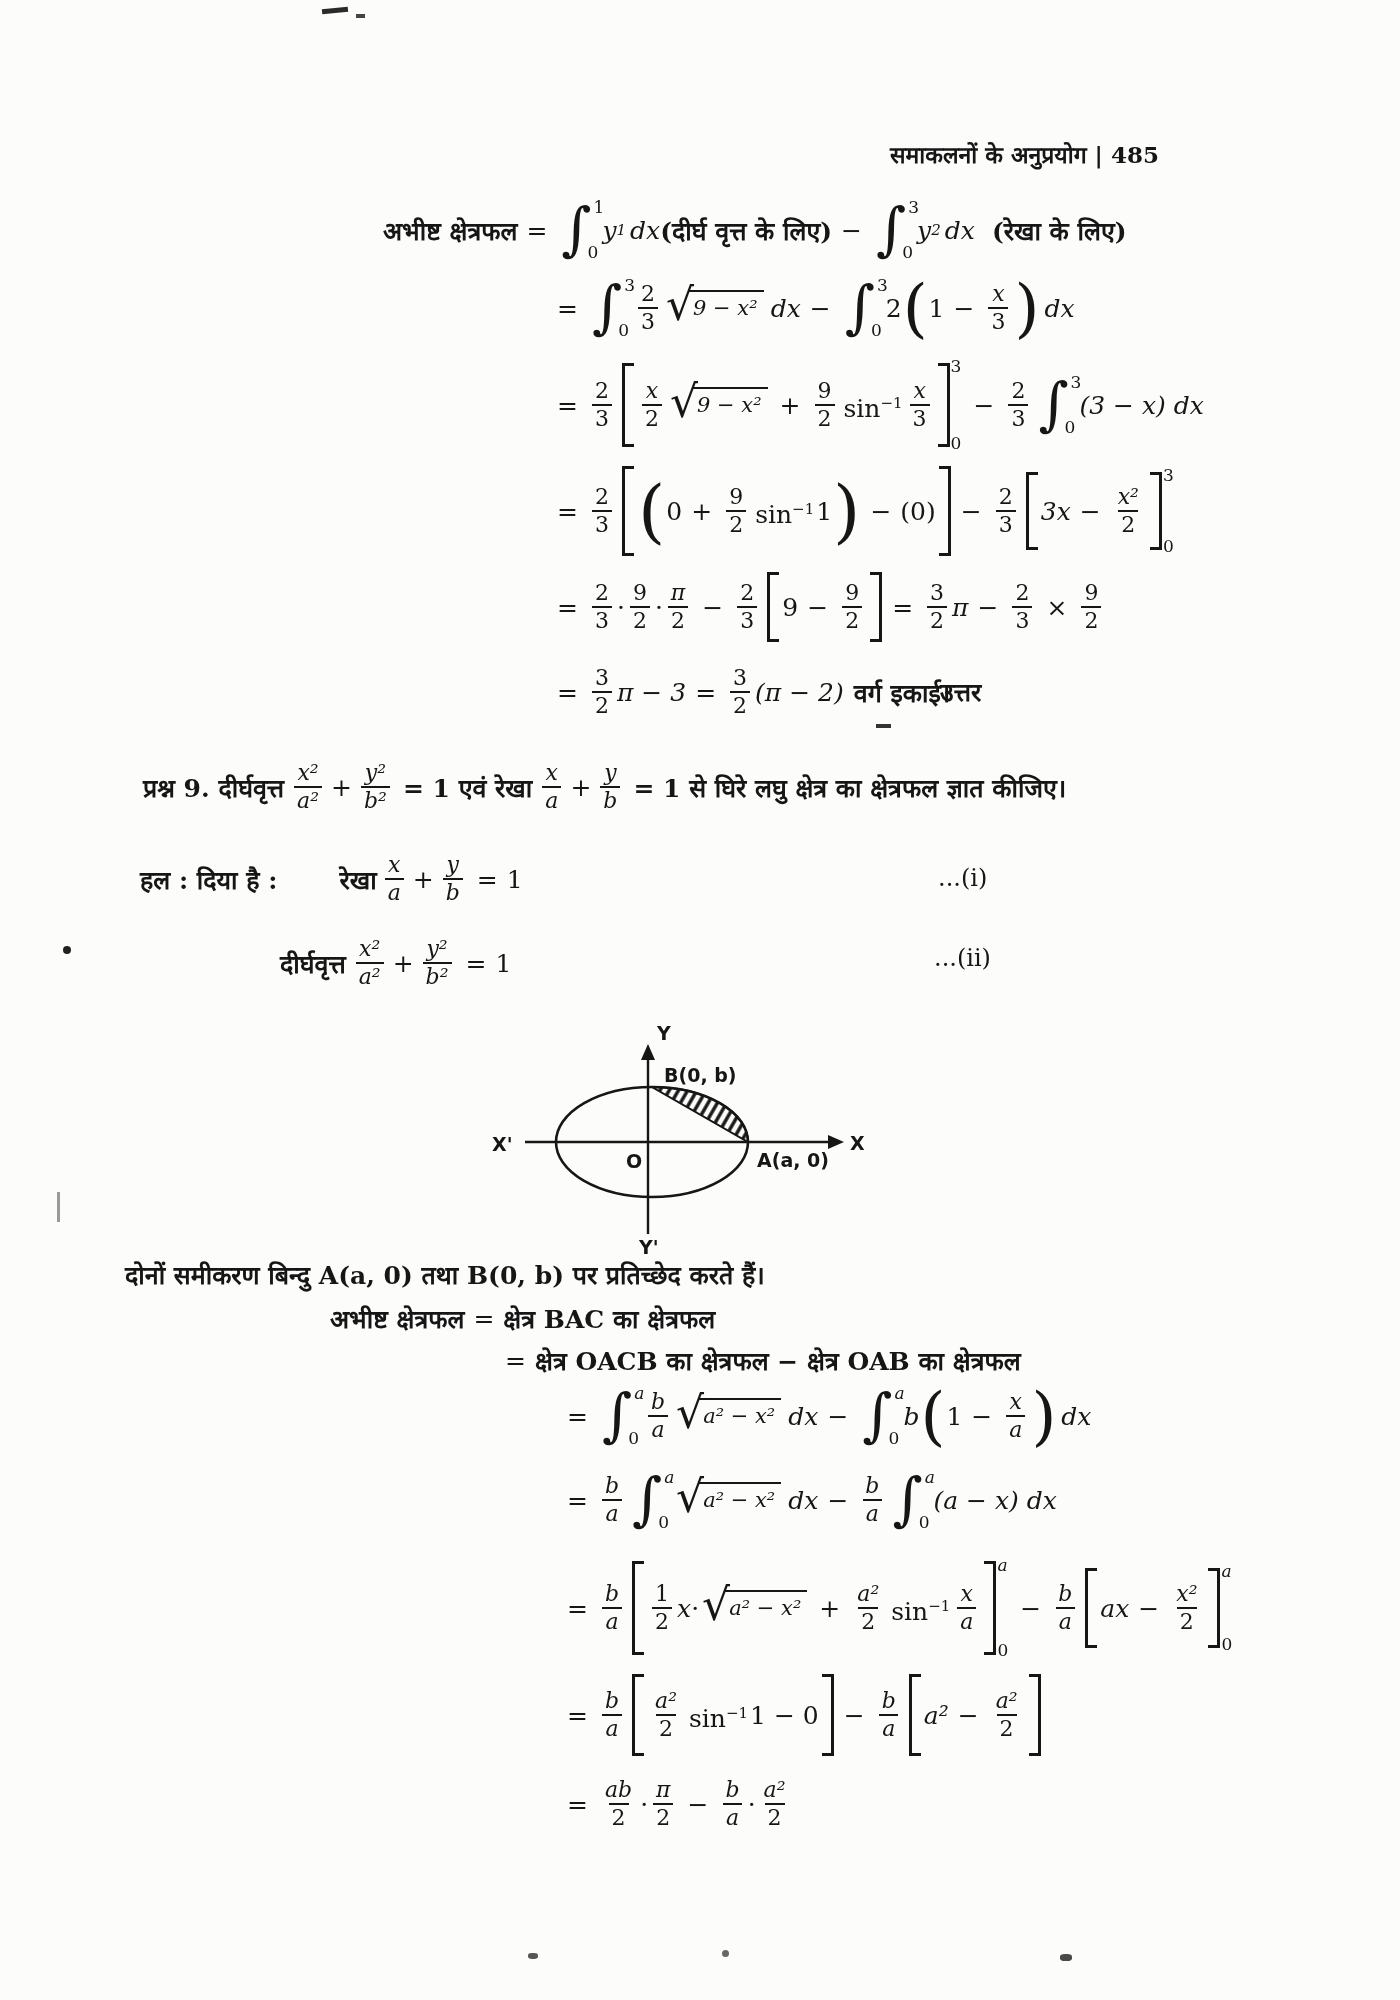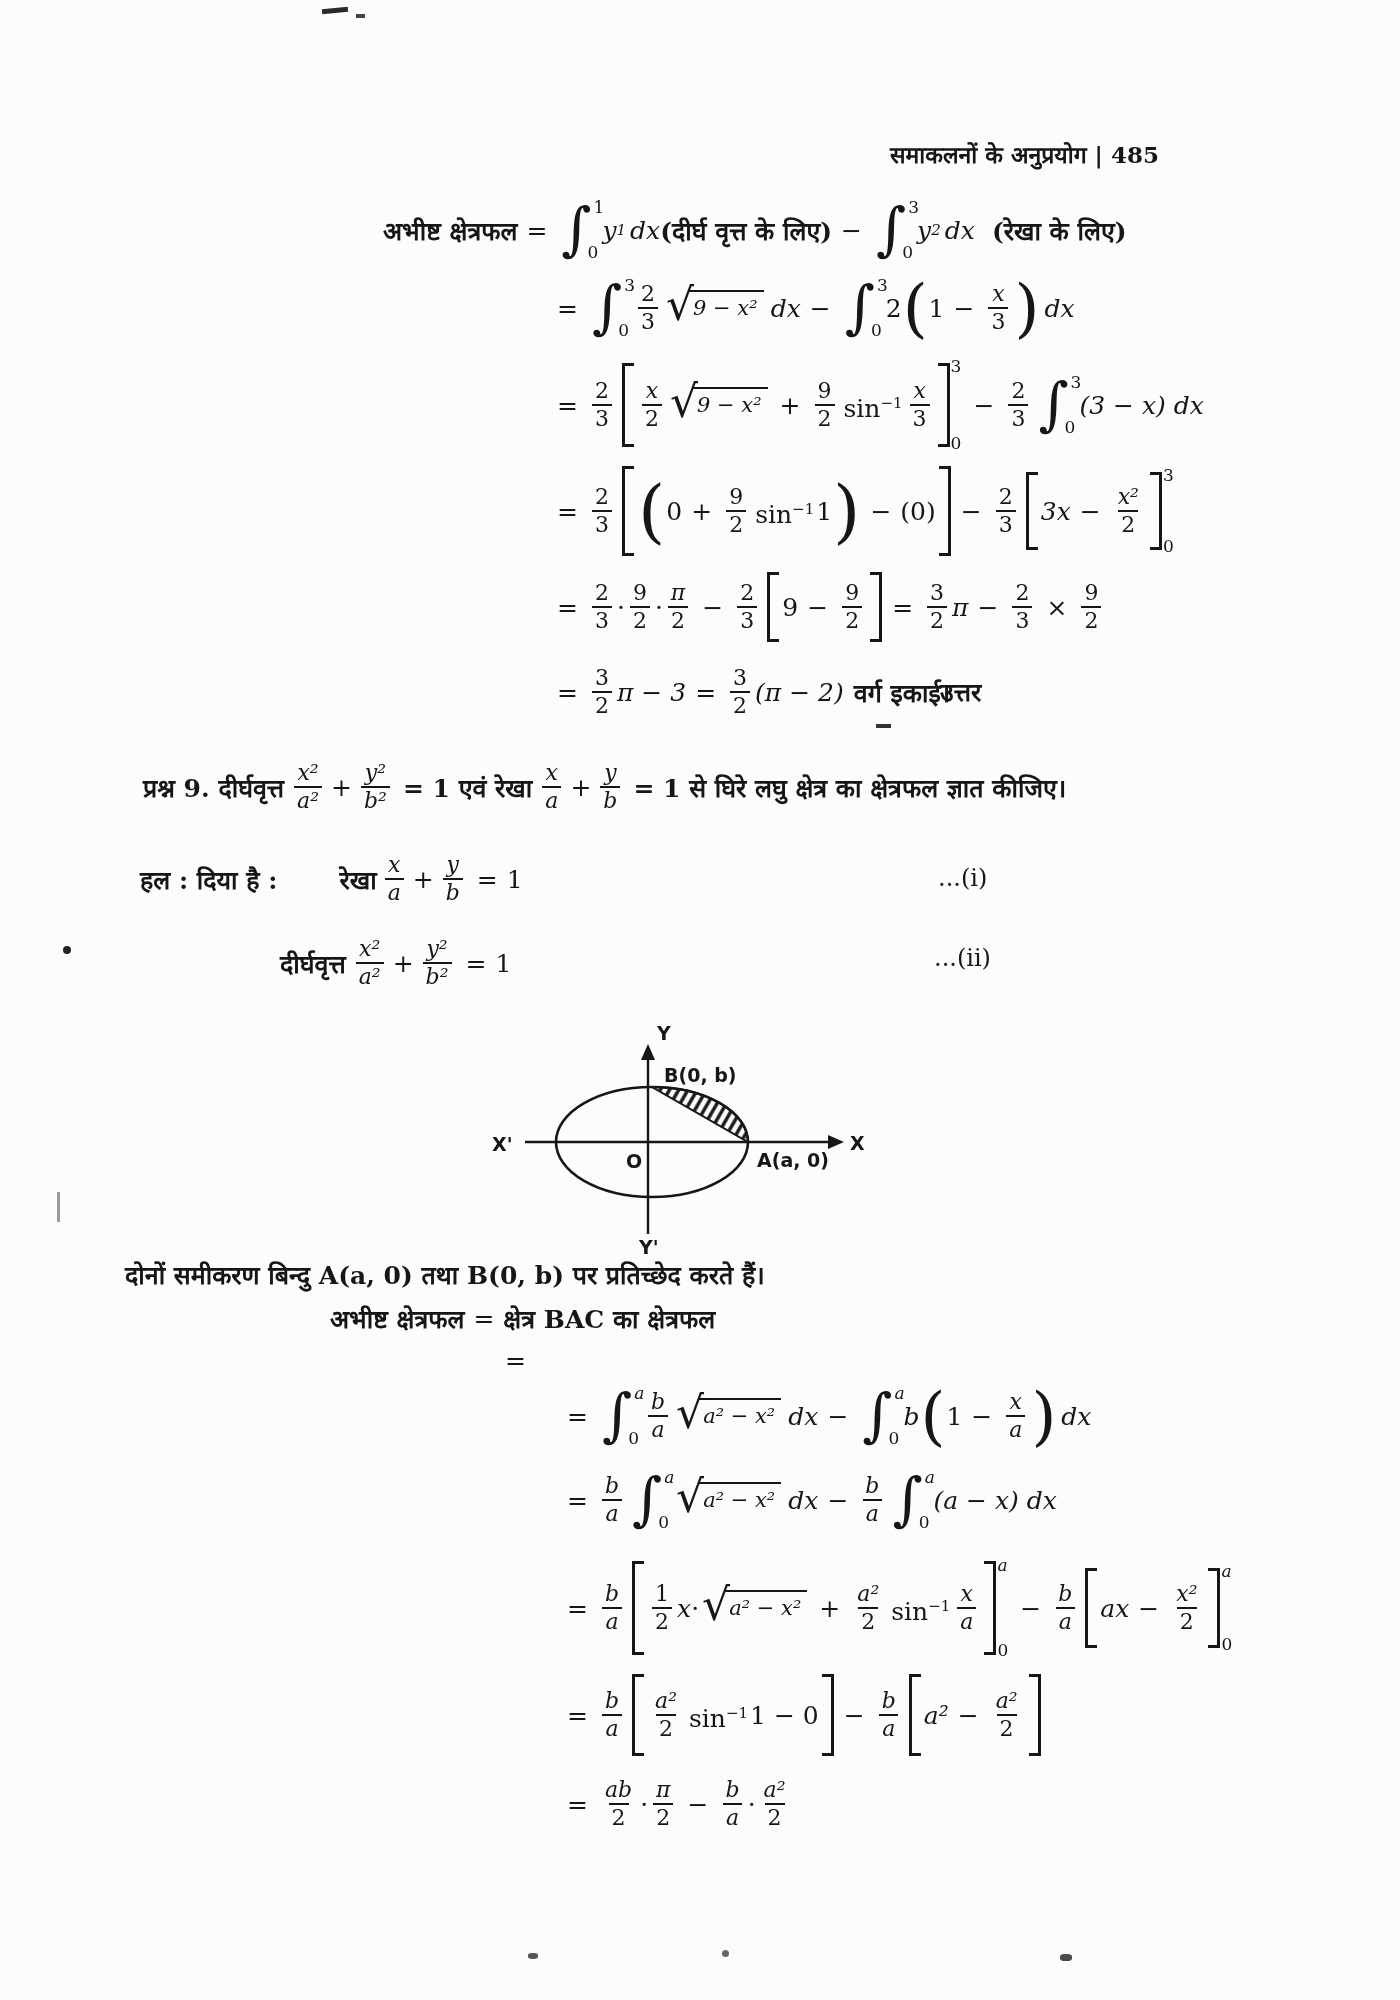--- a/index.html
+++ b/index.html
@@ -351,20 +351,21 @@
   </div>
 
   <div class="row" style="top:1300px;left:330px;height:36px">
     <span class="hin">अभीष्ट क्षेत्रफल</span>
     <span class="op">=</span>
     <span class="hin">क्षेत्र BAC का क्षेत्रफल</span>
   </div>
 
   <div class="row" style="top:1342px;left:505px;height:36px">
     <span class="op" style="margin-left:0">=</span>
+    <span class="hin">क्षेत्र OACB का क्षेत्रफल − क्षेत्र OAB का क्षेत्रफल</span>
   </div>
 
   <div class="row" style="top:1371px;left:558px;height:84px;top:1374px">
     <span class="op">=</span>
     <span class="int">
         <span class="ig">∫</span>
         <span class="ilims">
           <span class="iu it">a</span>
           <span class="il">0</span>
         </span>

